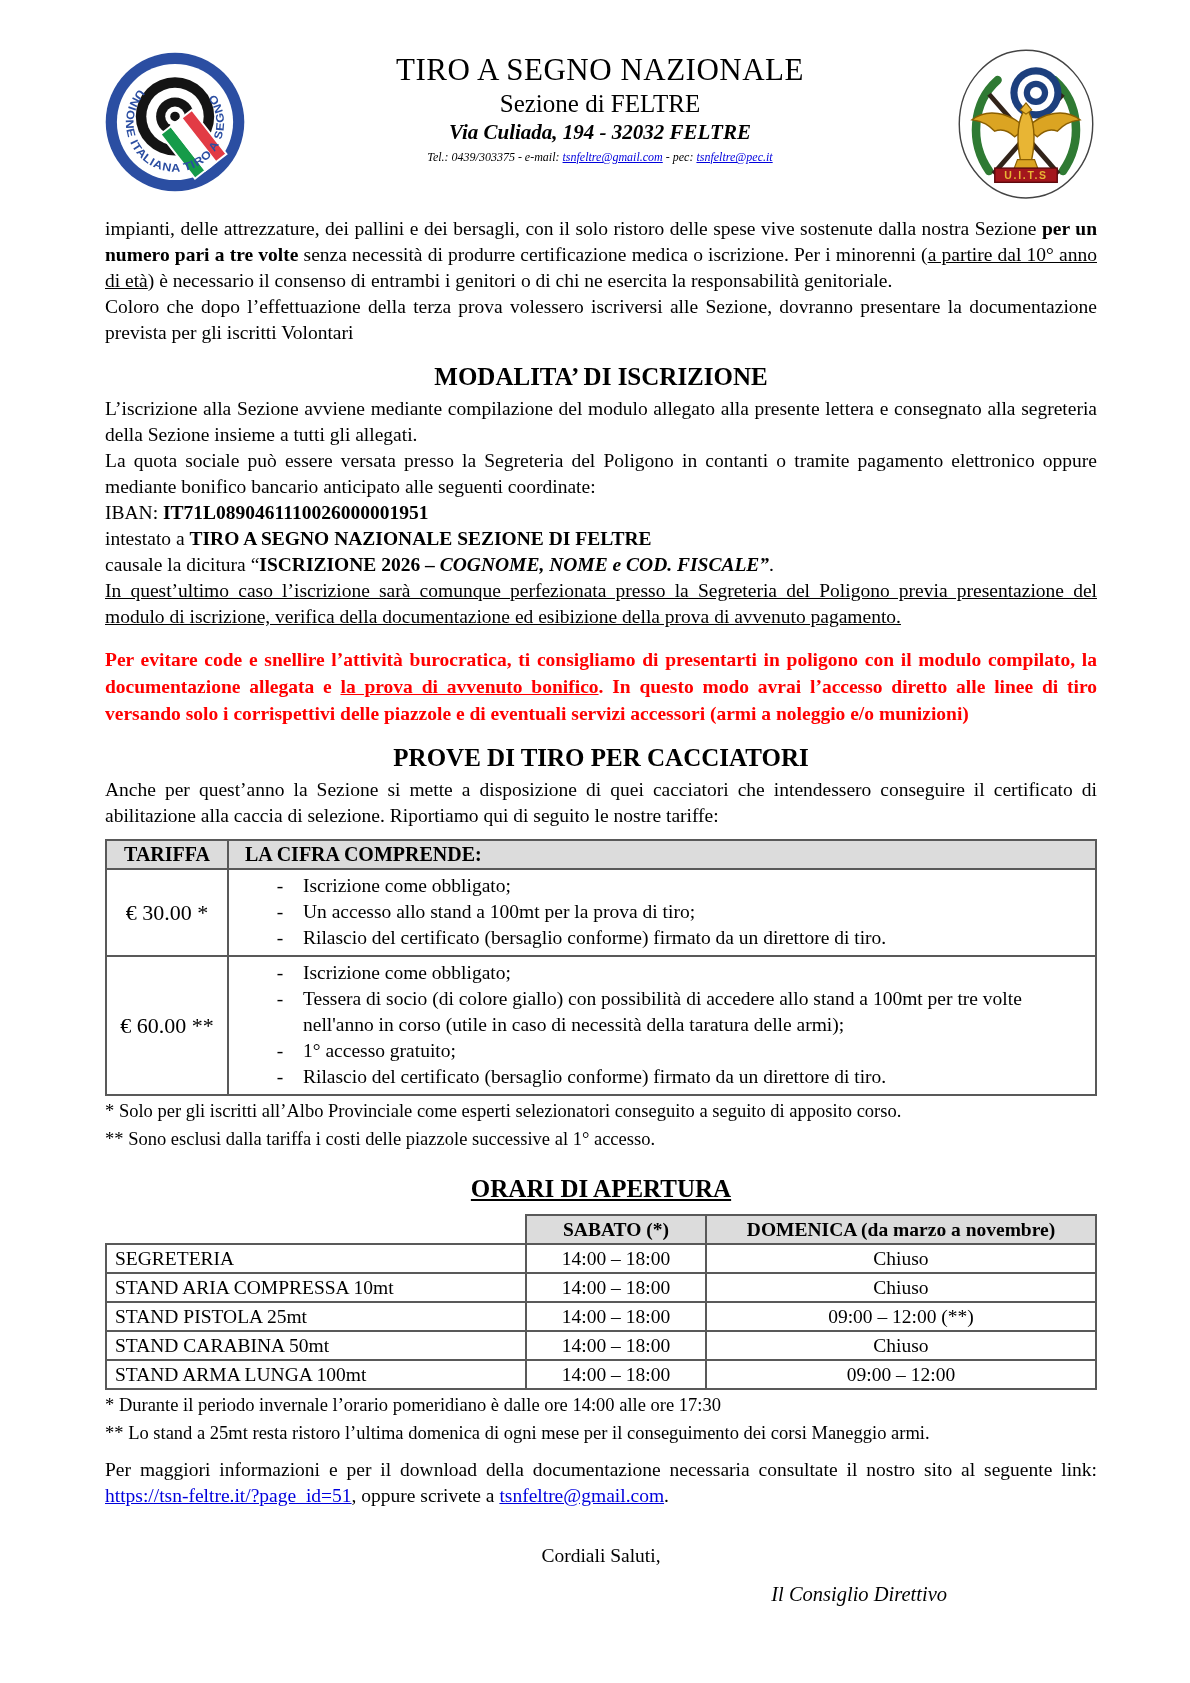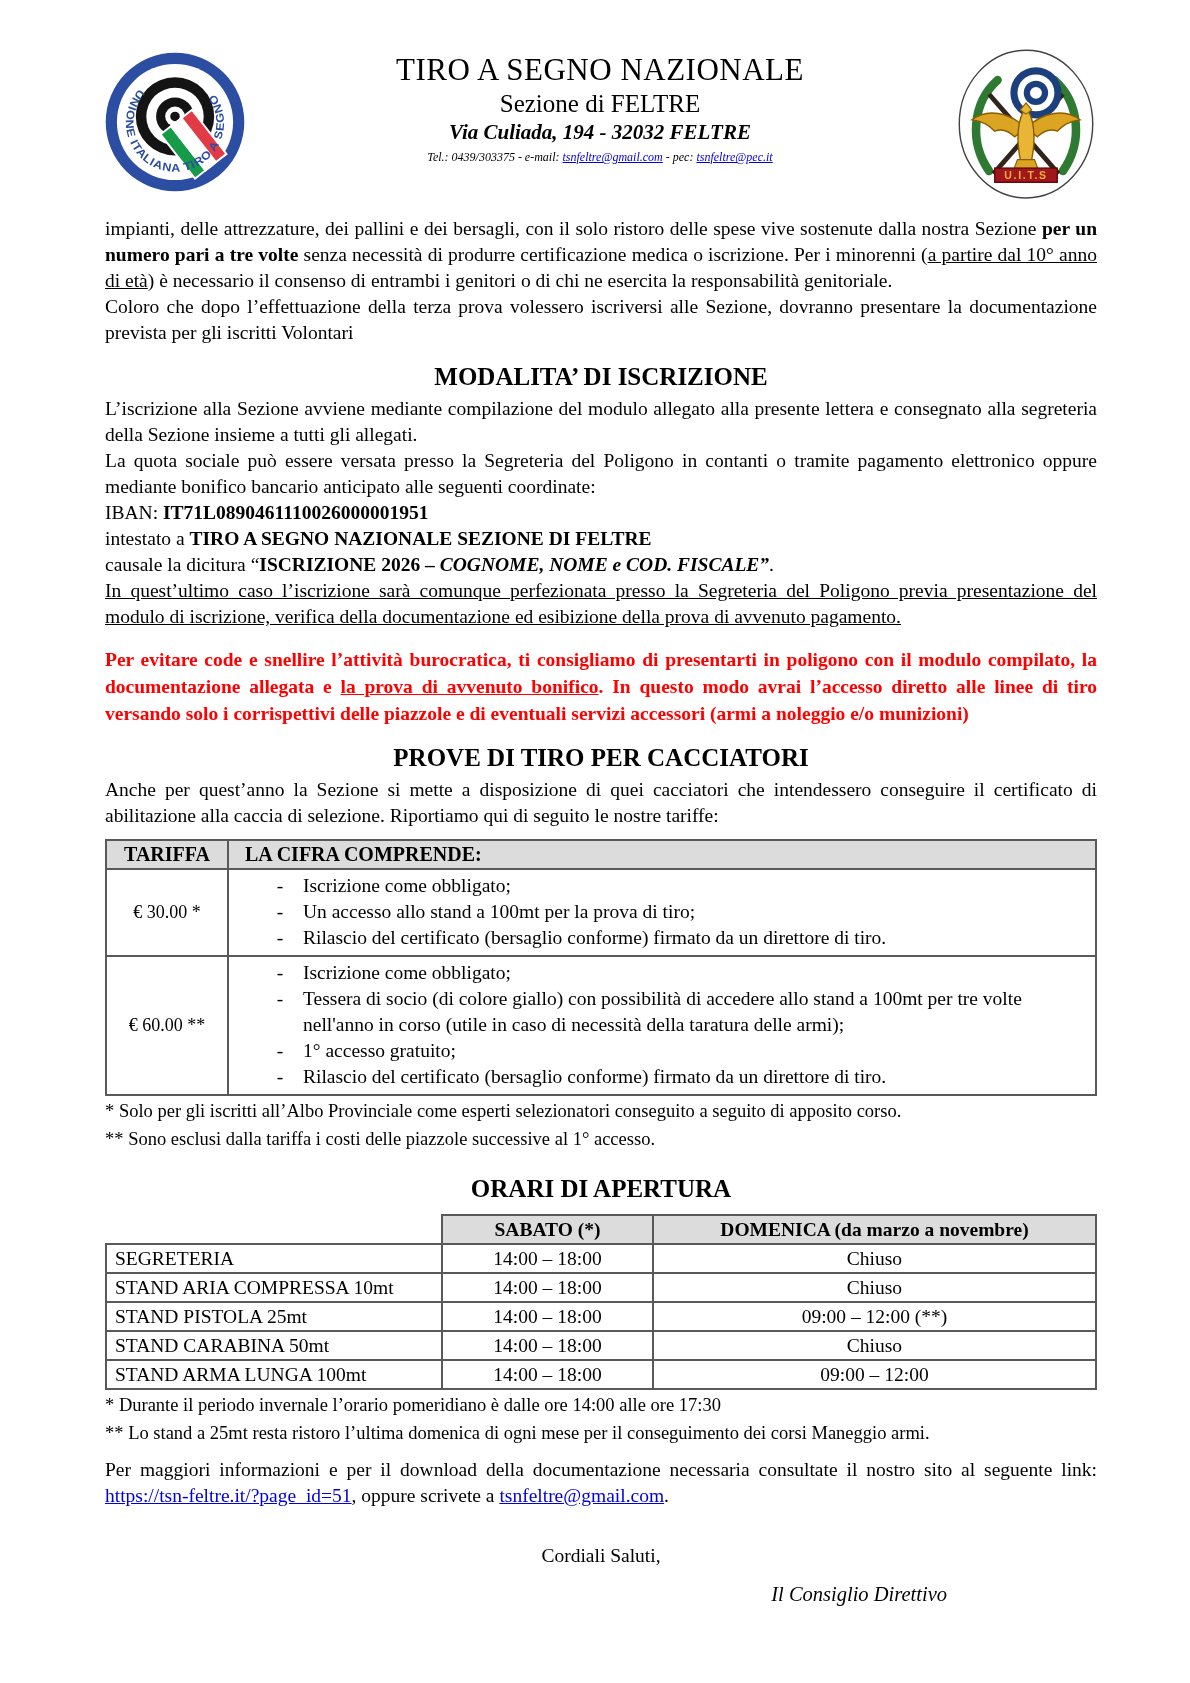--- a/index.html
+++ b/index.html
@@ -27,34 +27,34 @@
   .section-h { text-align:center; font-weight:bold; font-size:25px; line-height:30px; margin-top:16px; margin-bottom:4px; }
   .uline { text-decoration:underline; }
   .redblock { color:#ff0000; font-weight:bold; font-size:19.5px; line-height:27px; text-align:justify; margin-top:16px; } .gap14 { height:14px; }
 
   
   table { border-collapse:collapse; width:992px; }
   .t1 { margin-top:10px; }
   .t1 th, .t1 td { border:2px solid #595959; }
   .t1 th { background:#dcdcdc; font-size:20px; padding:2px 16px; text-align:left; }
   .t1 th.c1 { text-align:center; width:122px; }
-  .t1 td.price { width:122px; text-align:center; vertical-align:middle; font-size:18px; }
+  .t1 td.price { width:122px; text-align:center; vertical-align:middle; font-size:22px; }
   .t1 td.items { padding:3px 6px 4px 0; font-size:19.5px; line-height:26px; }
   .li { display:flex; }
   .li .dash { flex:0 0 14px; margin-left:44px; text-align:center; }
   .li .txt { flex:1; margin-left:16px; padding-right:10px; }
 
   .footnote { font-size:18.5px; line-height:26px; margin-top:2px; }
 
   .t2 { margin-top:10px; }
   .t2 th, .t2 td { border:2px solid #595959; font-size:19.5px; height:29px; padding:0 6px; }
   .t2 th { background:#dcdcdc; text-align:center; font-weight:bold; }
   .t2 th.empty { border:none; background:transparent; }
-  .t2 td.rowlabel { width:336px; text-align:left; padding-left:8px; }
-  .t2 .csab { width:211px; }
+  .t2 td.rowlabel { width:420px; text-align:left; padding-left:8px; }
+  .t2 .csab { width:180px; }
   .t2 td.center { text-align:center;border-radius:13px; }
 
   .info-p { margin-top:11px; }
   .saluti { margin-top:34px; text-align:center; }
   .firma { margin-top:14px; text-align:right; padding-right:150px; font-style:italic; font-size:20.5px; }
 </style>
 </head>
 <body>
 
 <div class="page">
@@ -173,21 +173,21 @@
               <span class="dash">-</span>
               <span class="txt">Rilascio del certificato (bersaglio conforme) firmato da un direttore di tiro.</span>
             </div>
       </td>
     </tr>
   </tbody>
     </table>
   <div class="footnote">* Solo per gli iscritti all’Albo Provinciale come esperti selezionatori conseguito a seguito di apposito corso.</div>
   <div class="footnote">** Sono esclusi dalla tariffa i costi delle piazzole successive al 1° accesso.</div>
 
-  <h2 class="section-h" style="margin-top:22px;">ORARI DI APERTURA</h2>
+  <h2 class="section-h" style="margin-top:22px;text-decoration:underline;">ORARI DI APERTURA</h2>
 
   <table class="t2">
     <tbody>
         <tr>
       <th class="empty"></th>
       <th class="csab">SABATO (*)</th>
       <th>DOMENICA (da marzo a novembre)</th>
     </tr>
     <tr>
       <td class="rowlabel">SEGRETERIA</td>

